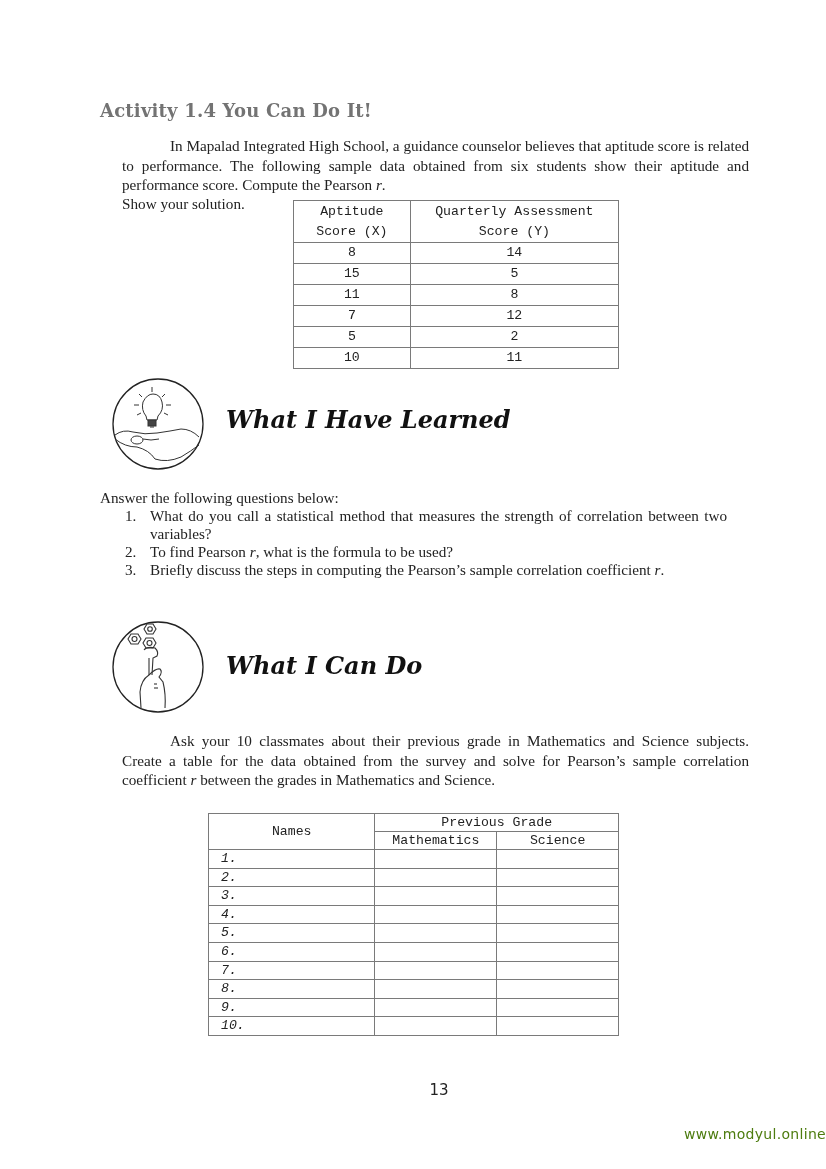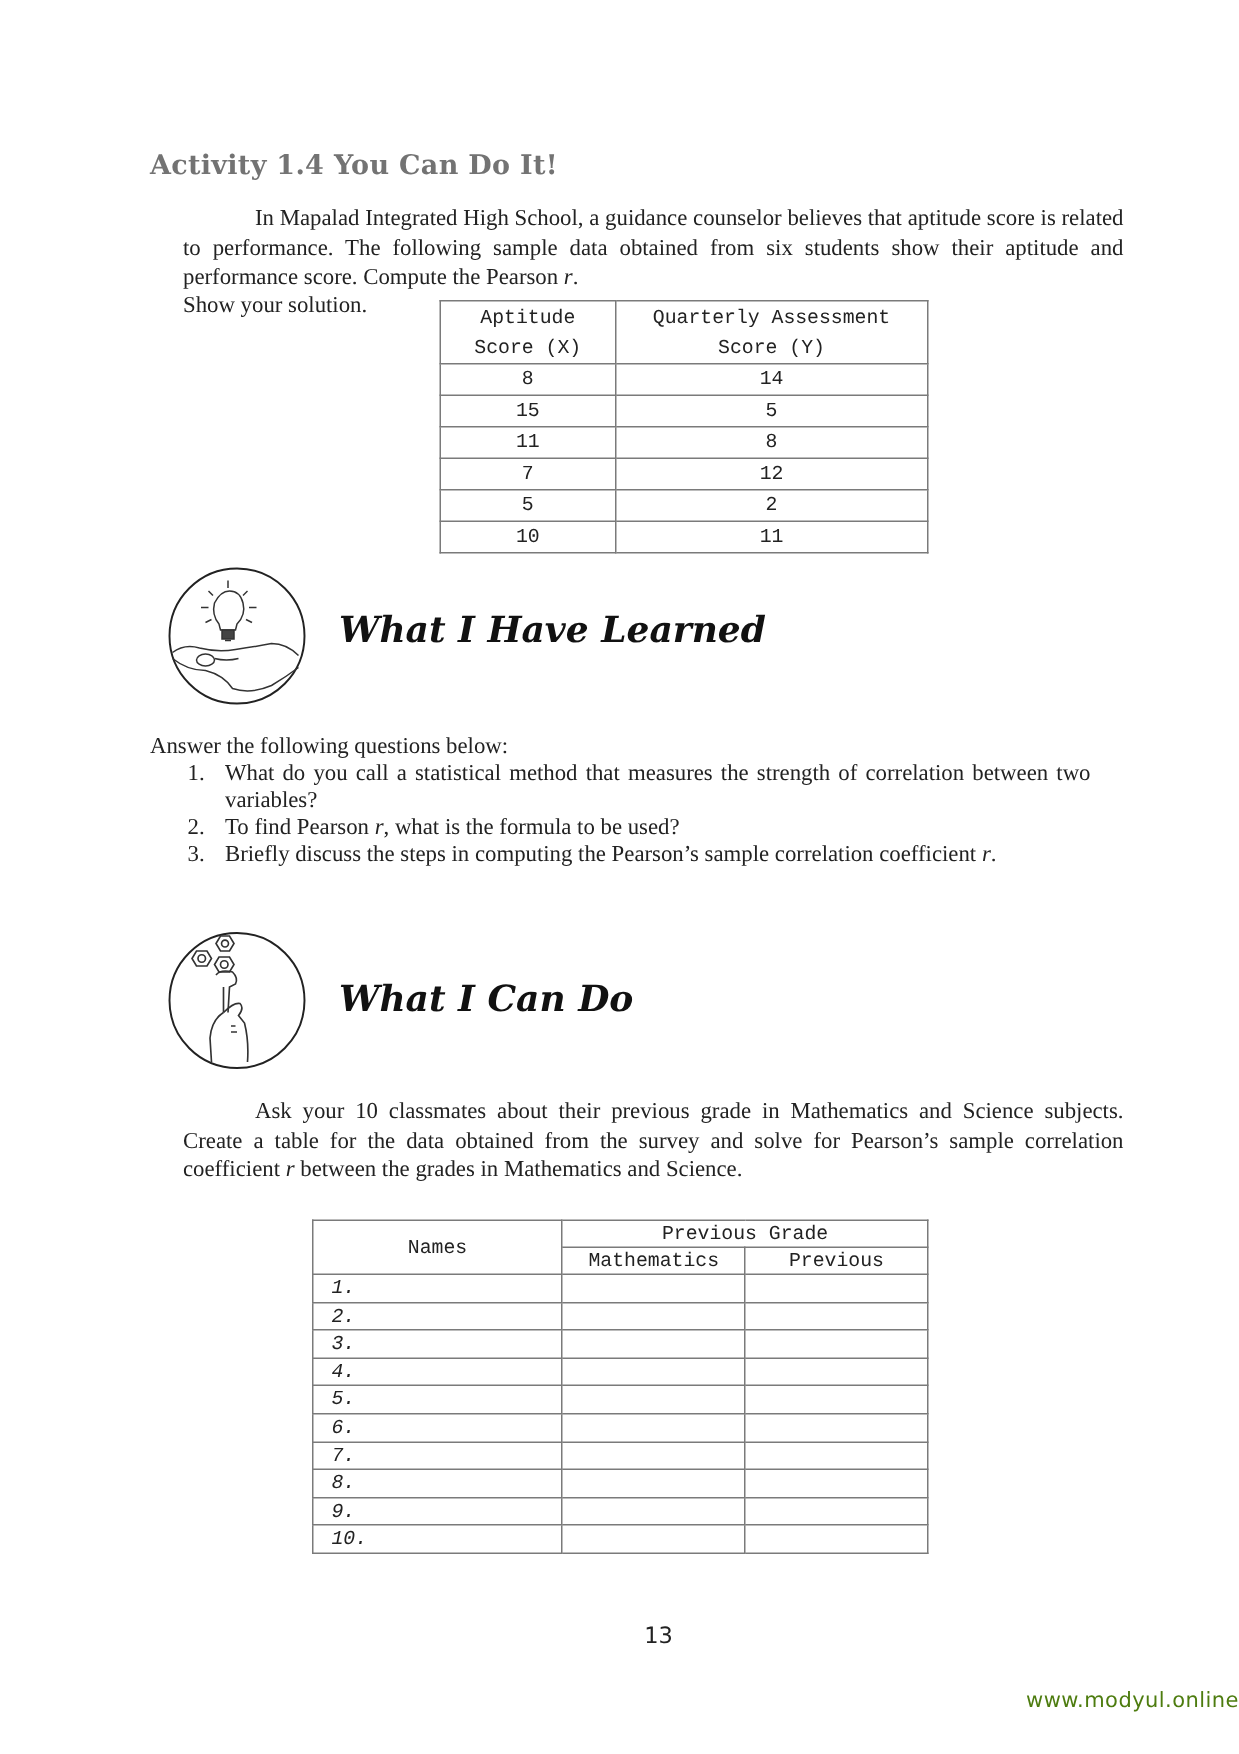--- a/index.html
+++ b/index.html
@@ -167,21 +167,21 @@
 </div>
 
 <table class="grid" id="t2">
   <tbody>
       <tr>
     <th class="c1" rowspan="2">Names</th>
     <th colspan="2">Previous Grade</th>
   </tr>
   <tr>
     <th class="c2">Mathematics</th>
-    <th class="c3">Previous</th>
+    <th class="c3">Science</th>
   </tr>
   <tr>
         <td class="num">1.</td>
         <td></td>
         <td></td>
       </tr>
   <tr>
         <td class="num">2.</td>
         <td></td>
         <td></td>

